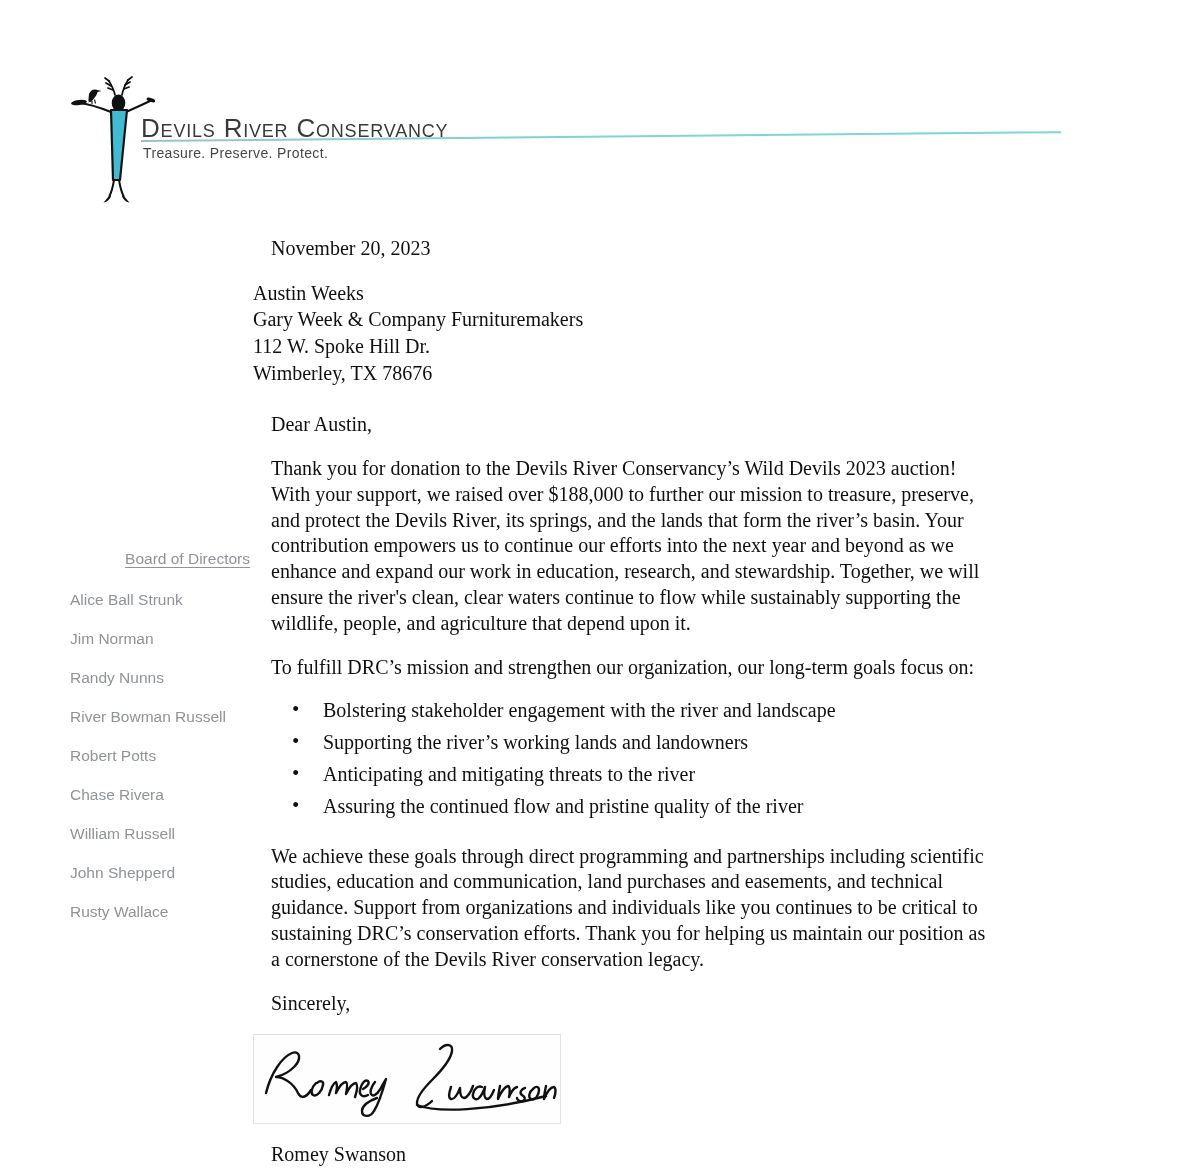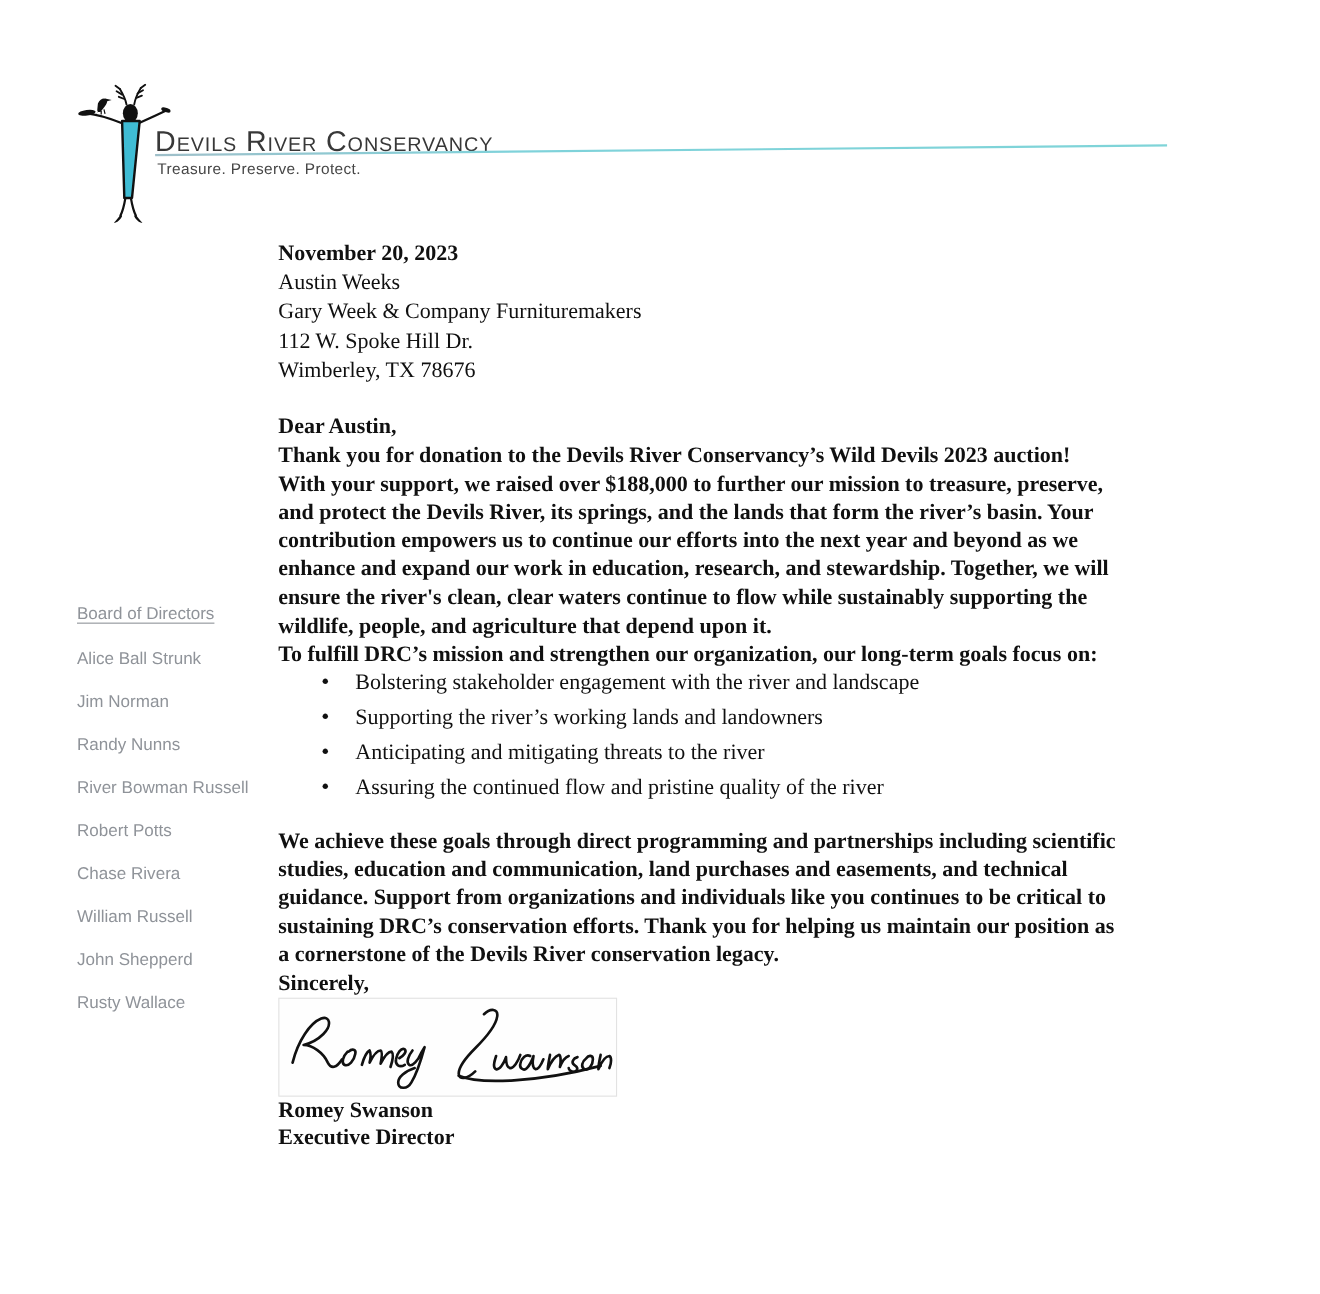--- a/index.html
+++ b/index.html
@@ -14,27 +14,27 @@
   .brand-rule{position:absolute;left:141px;top:140px;width:920px;height:2px;
               background:linear-gradient(to right,#9fbfc9,#7fd2da 35%,#7fd4d8);
               transform:rotate(-0.55deg);transform-origin:left center;}
   .brand-tagline{position:absolute;left:143px;top:145px;
               font-family:"Liberation Sans",sans-serif;font-size:14px;
               letter-spacing:0.35px;color:#464646;white-space:nowrap;}
 
   
   .board{position:absolute;left:70px;top:550px;width:180px;
          font-family:"Liberation Sans",sans-serif;font-size:15.5px;color:#8f9399;}
-  .board-title{text-decoration:underline;text-underline-offset:3px;margin:0 0 23px 0;}
+  .board-title{text-decoration:underline;text-underline-offset:3px;margin:0 0 23px 0;text-align:right;}
   .board-member{margin:0 0 21px 0;white-space:nowrap;}
 
   
   .letter{position:absolute;left:253px;top:218px;width:836px;
           font-size:20px;line-height:25.8px;color:#101010;}
-  .letter p{margin:0;font-weight:bold;}
+  .letter p{margin:18px;}
   .date{margin:0 0 27px 0;}
   .address{margin:0 0 26px 0;line-height:26.6px;}
   .salutation{margin:0 0 26px 0;}
   .para{margin:0 0 26px 0;}
   .multiline{white-space:pre-line;}
   .goals-intro{margin:0 0 6px 0;}
   ul.goals{margin:0 0 17px 0;padding:0;list-style:none;}
   ul.goals li{position:relative;margin:0 0 0 70px;padding:0 0 6px 0;}
   ul.goals li::before{content:"\2022";position:absolute;left:-31px;top:-1px;font-size:21px;}
   .closing{margin:0 0 2px 0;}

